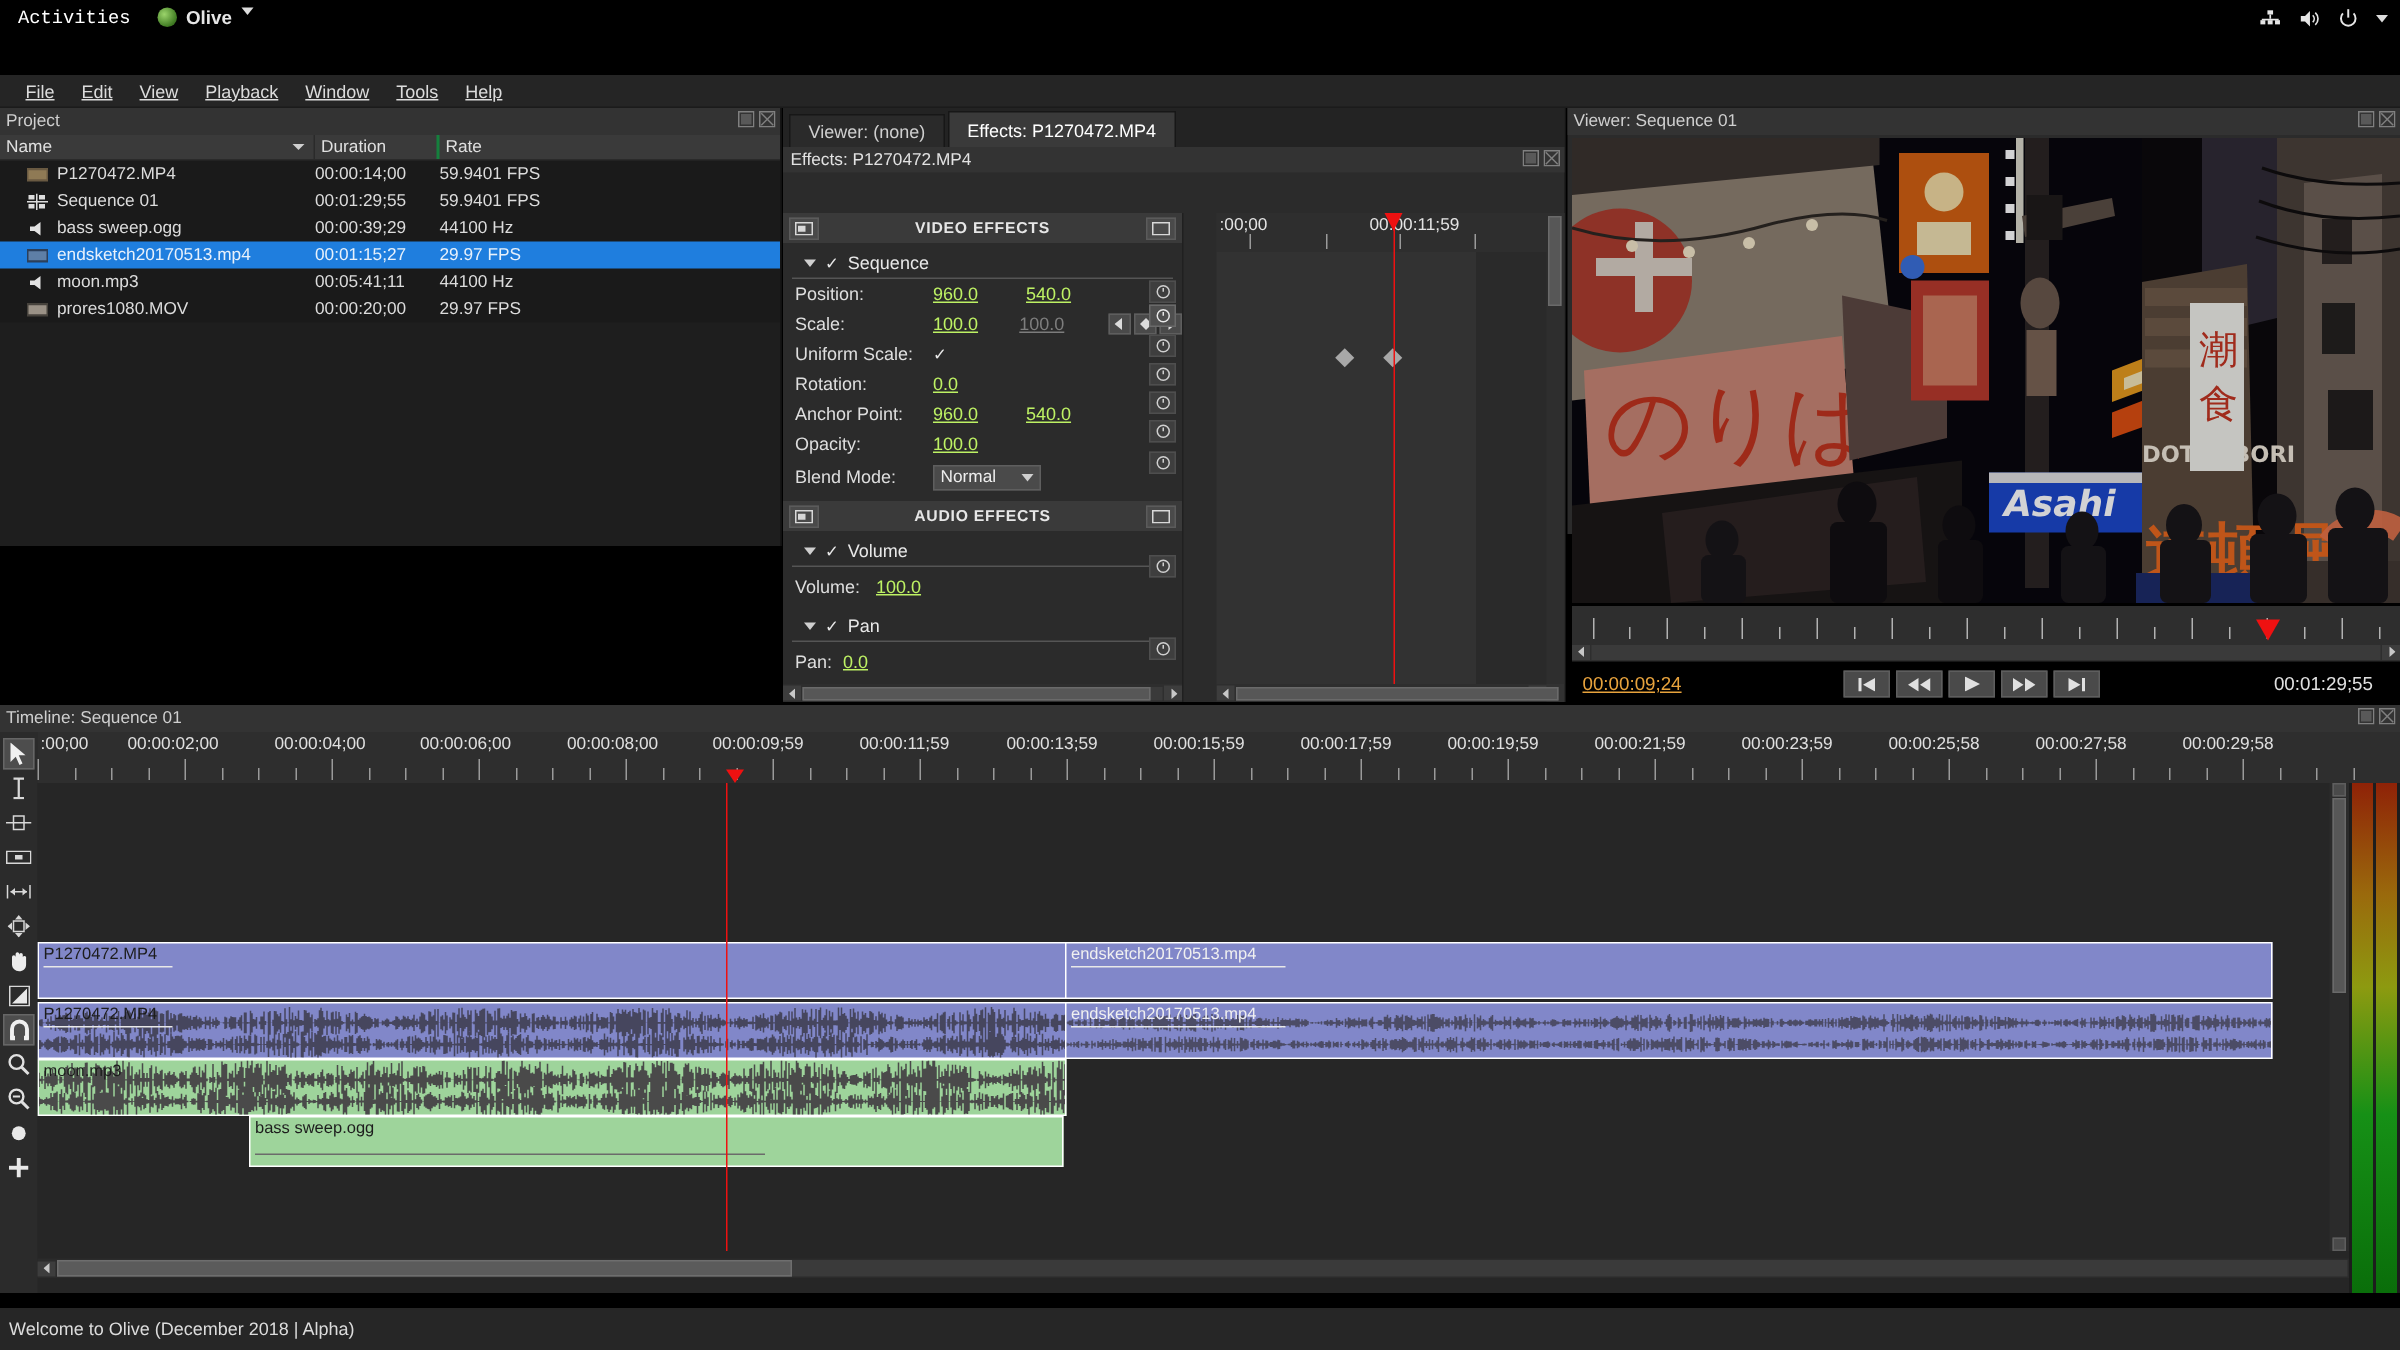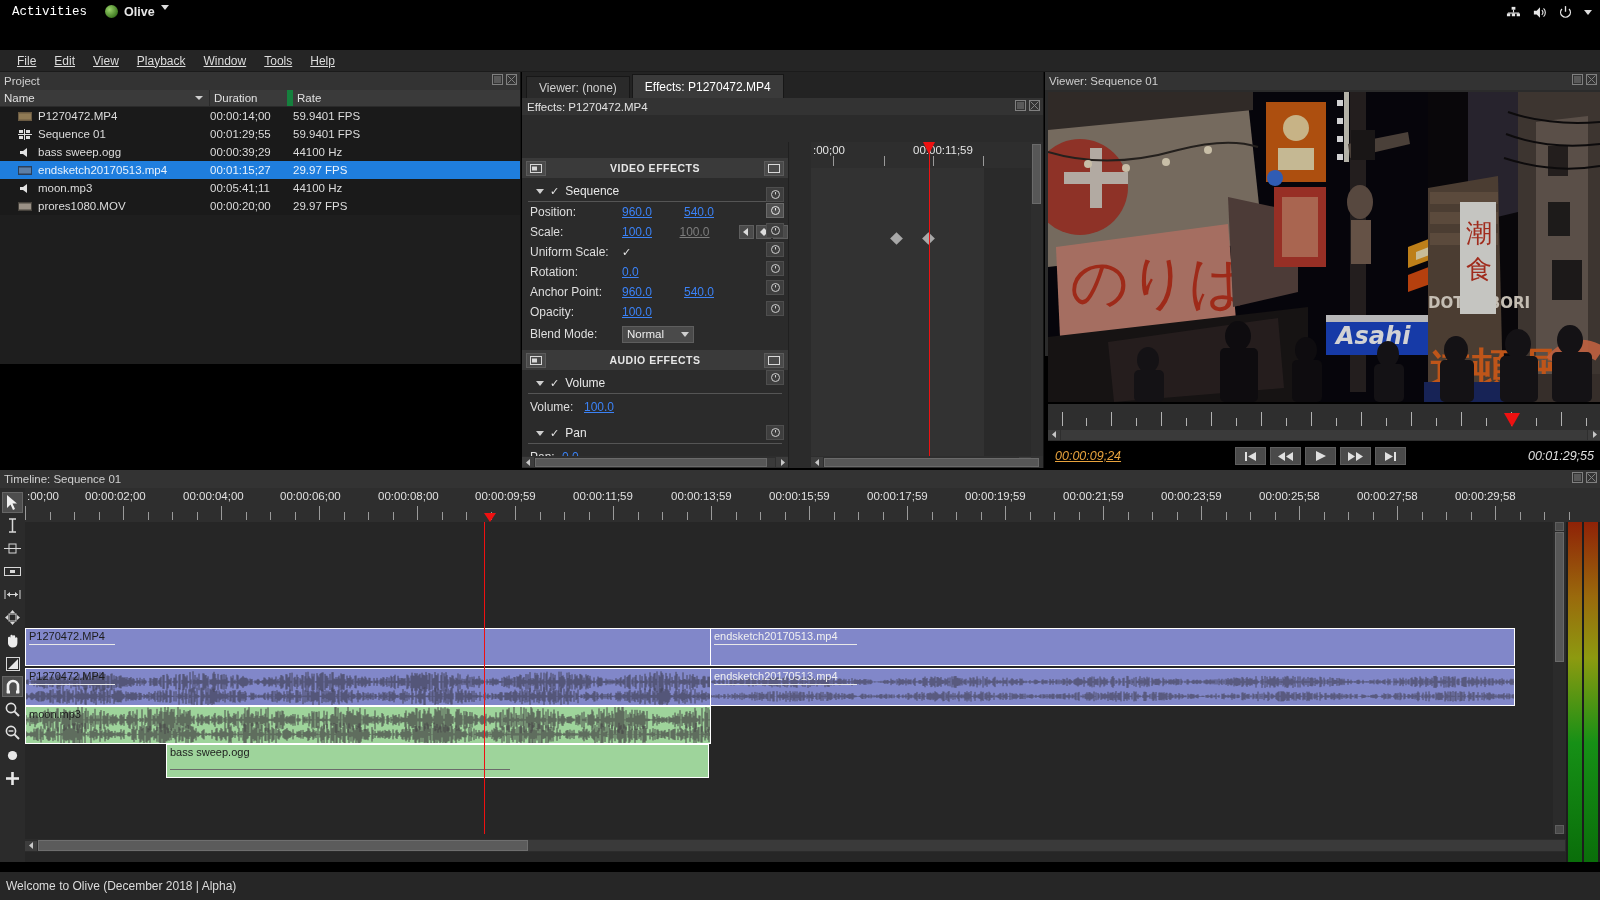--- a/index.html
+++ b/index.html
@@ -73,21 +73,21 @@
   .project-panel {
     position: absolute; left: 0; top: 72px; width: 521px; height: 292px;
     background: #1e1e1e; border-right: 1px solid #141414;
   }
   .proj-header {
     display: flex; height: 17px; background: #3a3a3a;
     border-bottom: 1px solid #2a2a2a; font-size: 11.5px; color: #e0e0e0;
   }
   .proj-header .col { padding: 1px 4px; display: flex; align-items: center; position: relative; }
   .proj-header .col.name { width: 210px; border-right: 1px solid #2a2a2a; }
-  .proj-header .col.dur  { width: 83px; border-right: 6px solid #15803d; }
+  .proj-header .col.dur  { width: 83px; border-right: 2px solid #15803d; }
   .proj-header .col.rate { flex: 1; }
   .sort-arrow {
     position: absolute; right: 6px; width: 0; height: 0;
     border-left: 4px solid transparent; border-right: 4px solid transparent;
     border-top: 4px solid #cfcfcf;
   }
   .proj-rows { background: #1a1a1a; }
   .proj-row {
     display: flex; height: 18px; align-items: center;
     font-size: 11.5px; color: #dcdcdc;
@@ -112,41 +112,41 @@
   .tab.active { background: #3a3a3a; color: #ffffff; height: 24px; }
   .eff-sub { height: 17px; background: #333; display: flex; align-items: center; padding-left: 5px; font-size: 11.5px; color: #e2e2e2; position: relative; }
   .eff-body { position: absolute; left: 0; top: 70px; right: 0; bottom: 0; display: flex; }
   .eff-left { width: 267px; background: #2b2b2b; position: relative; border-right: 1px solid #202020; }
   .eff-mid  { width: 22px; background: #2b2b2b; }
   .eff-right { flex: 1; background: #323232; position: relative; overflow: hidden; }
 
   .sect-head {
     height: 20px; background: #3a3a3a; display: flex; align-items: center;
     justify-content: center; font-size: 10.5px; font-weight: bold;
-    color: #e6e6e6; letter-spacing: .5px; position: relative; margin: 16px 0 0 0;
+    color: #e6e6e6; letter-spacing: .5px; position: relative; margin: 0 0 0 0;
   }
   .sect-head .hbtn {
     position: absolute; width: 20px; height: 15px; background: #4a4a4a;
     border: 1px solid #5b5b5b; display: flex; align-items: center; justify-content: center;
   }
   .sect-head .hbtn.l { left: 4px; } .sect-head .hbtn.r { right: 4px; }
   .eff-group {
     display: flex; align-items: center; gap: 6px; height: 21px;
     padding-left: 8px; font-size: 12px; color: #e8e8e8;
     border-bottom: 1px solid #555; margin: 3px 6px 0 6px;
   }
   .tri-down { width: 0; height: 0; border-left: 4.5px solid transparent; border-right: 4.5px solid transparent; border-top: 5px solid #cfcfcf; }
   .check { color: #e8e8e8; font-size: 11px; }
   .param-row {
     display: flex; align-items: center; height: 20px; padding-left: 8px;
     font-size: 12px; color: #dedede;
   }
   .param-label { width: 92px; flex: 0 0 auto; }
   .pval {
-    color: #3b82f6; text-decoration: underline; font-size: 12px;
+    color: #bef264; text-decoration: underline; font-size: 12px;
     width: 62px; display: inline-block;
   }
   .pval.disabled { color: #7d7d7d; text-decoration: underline; }
   .spin { display: flex; gap: 2px; margin-left: 2px; }
   .spinb { width: 15px; height: 14px; background: #4a4a4a; border: 1px solid #5e5e5e; display: flex; align-items: center; justify-content: center; }
   .combo {
     background: #4a4a4a; border: 1px solid #5e5e5e; height: 17px; width: 72px;
     display: flex; align-items: center; padding: 0 4px; font-size: 11.5px; color: #ededed;
     justify-content: space-between;
   }
@@ -176,21 +176,21 @@
   .viewer-panel {
     position: absolute; left: 1045px; top: 72px; width: 555px; height: 284px;
     background: #2b2b2b;
   }
   .viewer-stage { position: absolute; left: 3px; top: 20px; right: 0; height: 310px; background: #000; overflow: hidden; }
   .vframe { position: absolute; inset: 0; }
   .viewer-ruler { position: absolute; left: 3px; right: 0; top: 332px; height: 24px; background: #2e2e2e; }
   .vr-tick { position: absolute; bottom: 2px; width: 1px; background: #b2b2b2; }
   .vr-head { position: absolute; bottom: 1px; width: 0; height: 0; border-left: 8px solid transparent; border-right: 8px solid transparent; border-top: 14px solid #ee1111; }
   .viewer-scroll { position: absolute; left: 3px; right: 0; top: 356px; height: 13px; background: #2e2e2e; display: flex; align-items: center; }
-  .viewer-ctrls { position: absolute; left: 0; right: 4px; top: 372px; height: 24px; display: flex; align-items: center; font-style: italic; }
+  .viewer-ctrls { position: absolute; left: 0; right: 16px; top: 372px; height: 24px; display: flex; align-items: center; }
   .tc-left { color: #e8a33d; text-decoration: underline; font-size: 12.5px; margin-left: 10px; }
   .tc-right { color: #e0e0e0; font-size: 12.5px; position: absolute; right: 2px; }
   .transport { position: absolute; left: 0; right: 0; display: flex; justify-content: center; gap: 4px; }
   .tbtn {
     width: 31px; height: 18px; background: #4a4a4a; border: 1px solid #5e5e5e;
     display: flex; align-items: center; justify-content: center;
   }
 
   
   .timeline-panel { position: absolute; left: 0; top: 470px; width: 1600px; height: 392px; background: #262626; }

